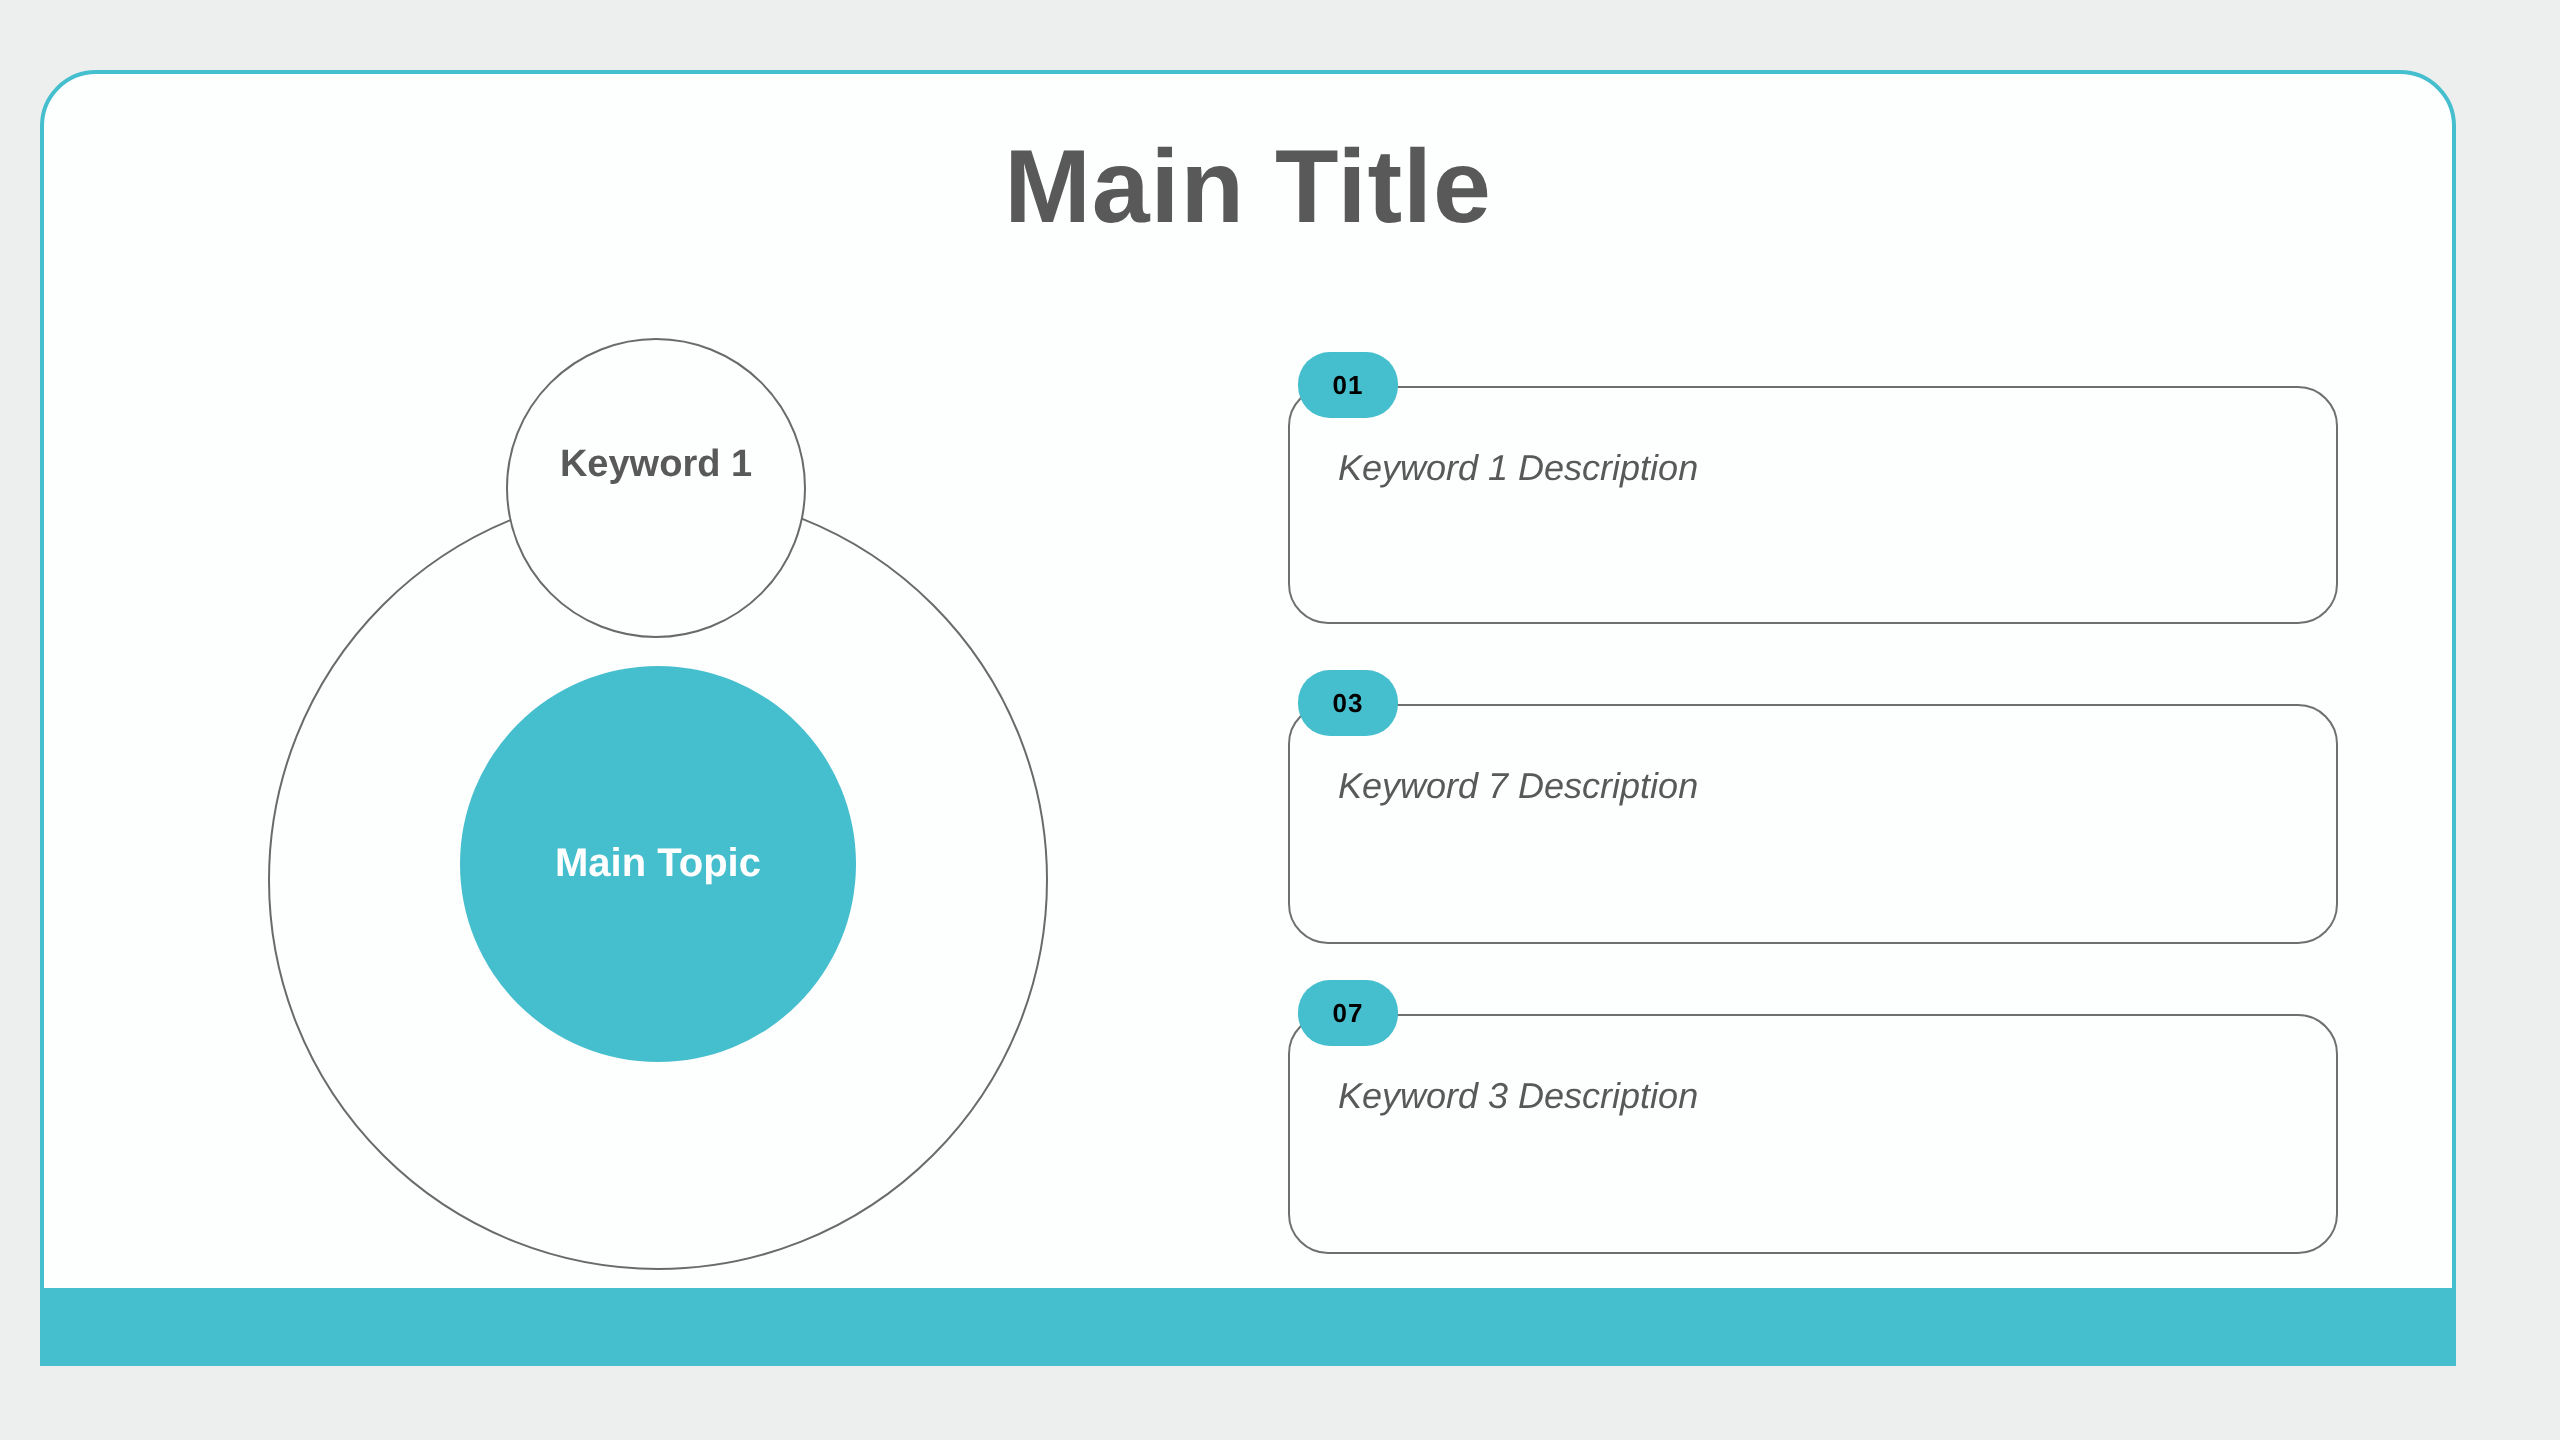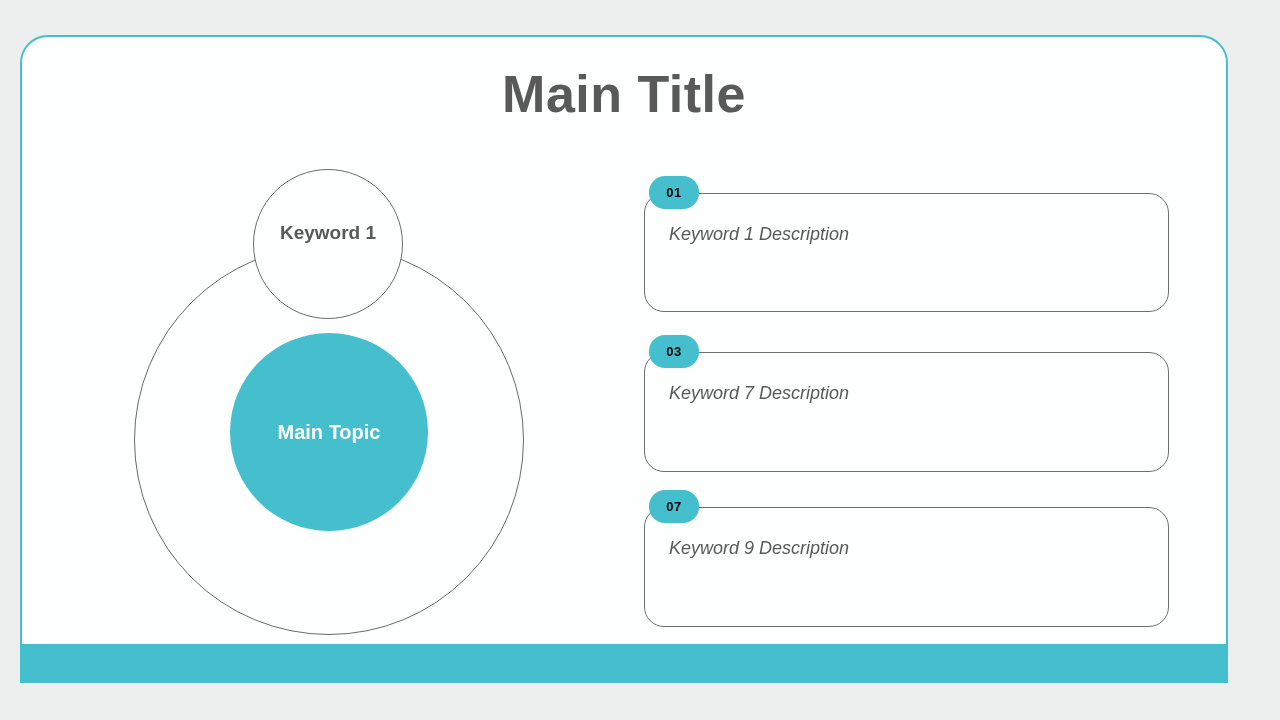--- a/index.html
+++ b/index.html
@@ -162,18 +162,18 @@
       <div class="desc-text">Keyword 1 Description</div>
     </div>
 
     <div class="desc-box desc-box-2">
       <div class="num-badge">03</div>
       <div class="desc-text">Keyword 7 Description</div>
     </div>
 
     <div class="desc-box desc-box-3">
       <div class="num-badge">07</div>
-      <div class="desc-text">Keyword 9 Description</div>
+      <div class="desc-text">Keyword 3 Description</div>
     </div>
 
     <div class="bottom-bar"></div>
   </div>
 </div>
 
 </body></html>

